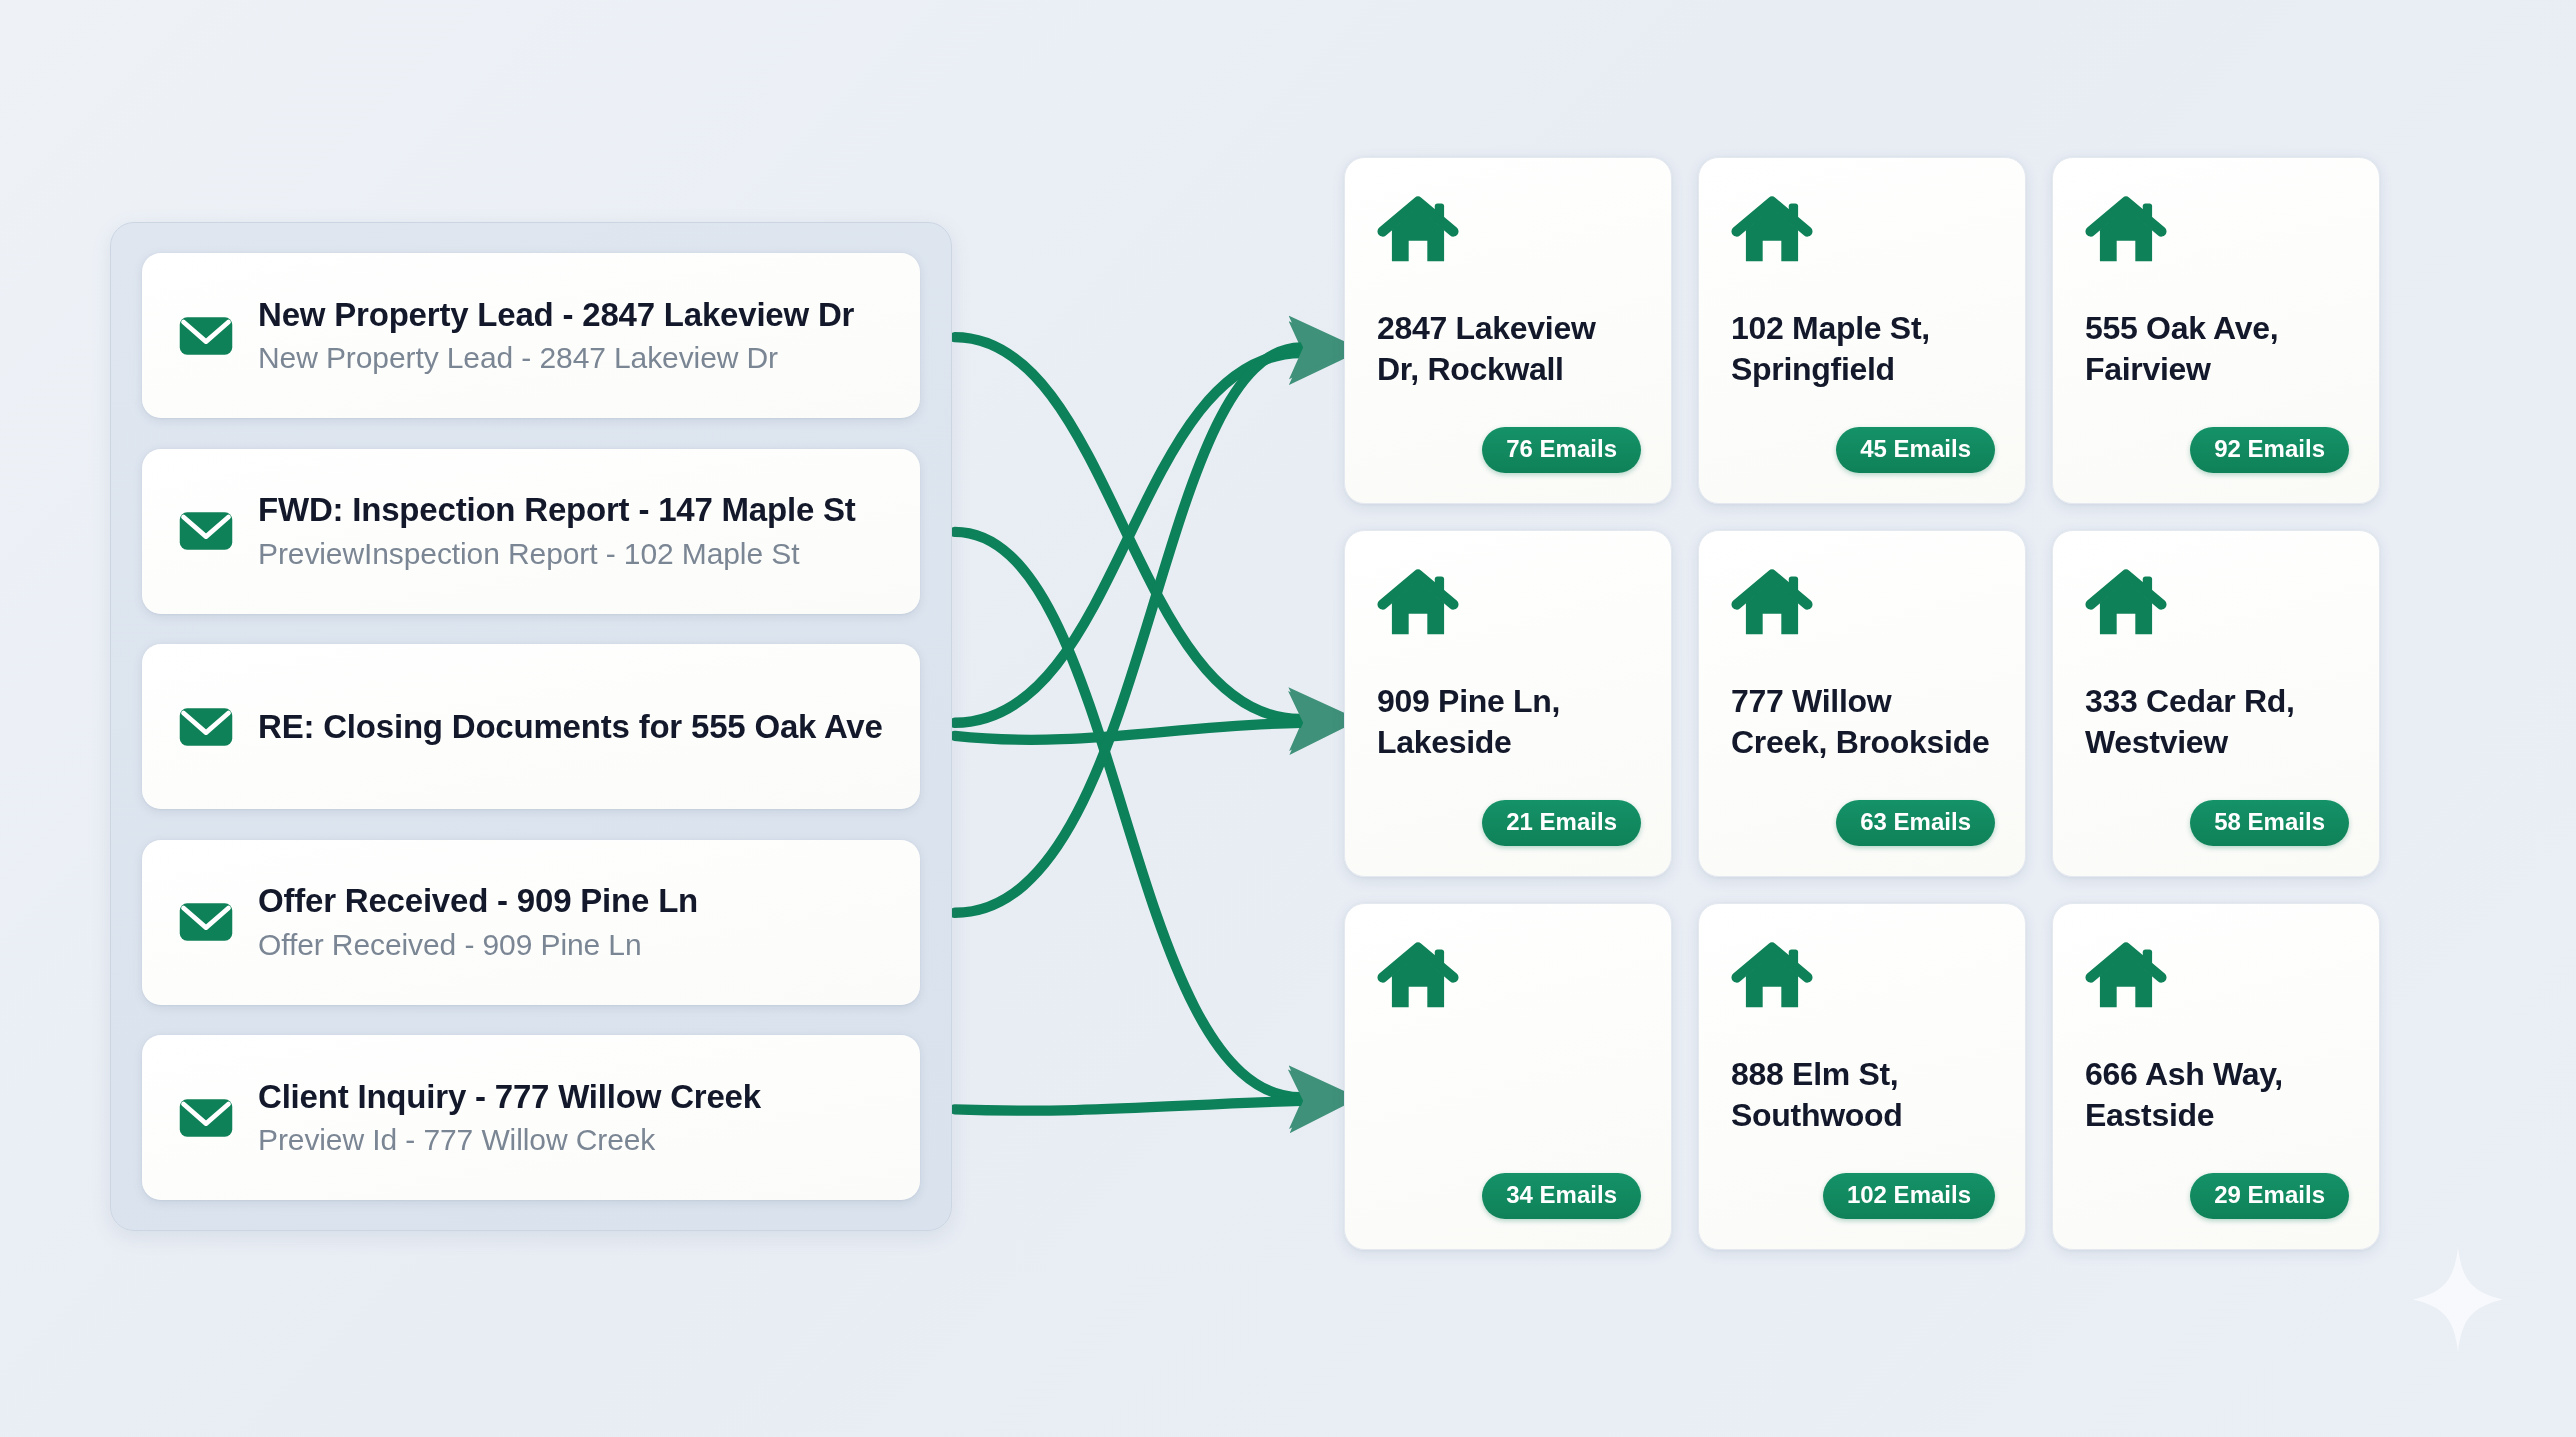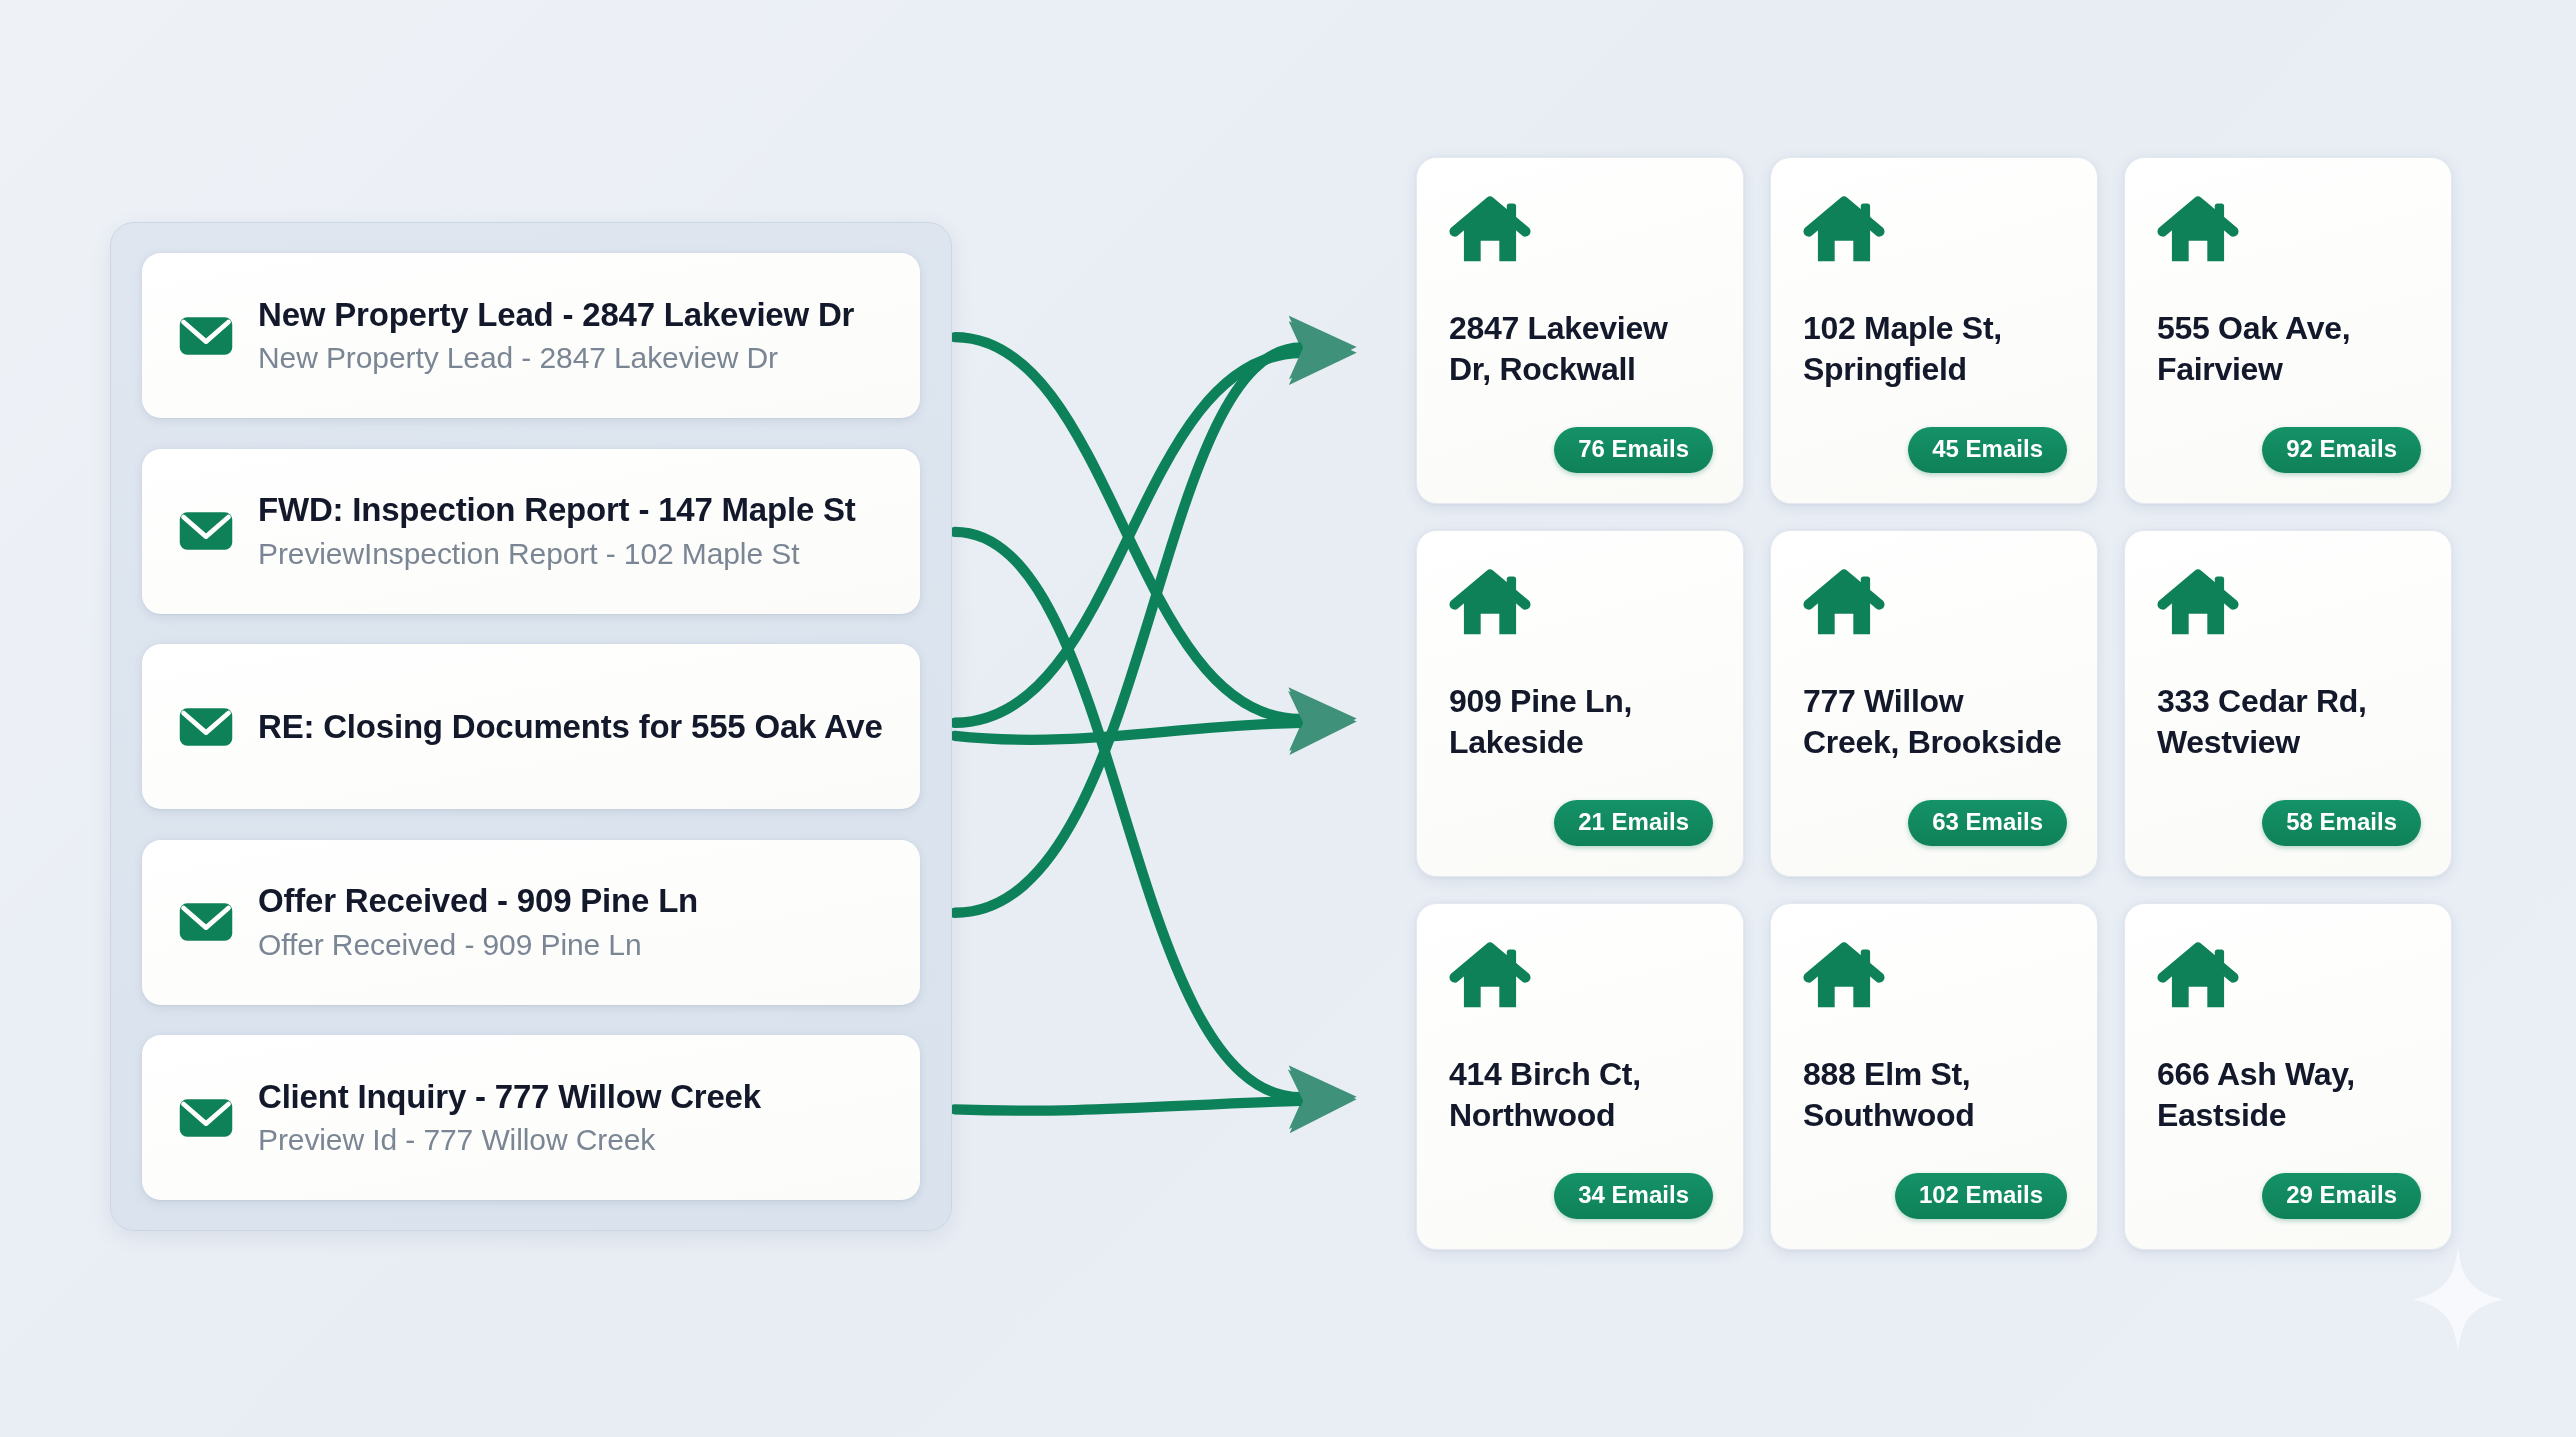--- a/index.html
+++ b/index.html
@@ -87,21 +87,21 @@
     font-size: 30px;
     font-weight: 400;
     color: #7b8694;
     letter-spacing: -0.1px;
     white-space: nowrap;
   }
 
   
   .property-grid {
     position: absolute;
-    left: 1416px;
+    left: 1344px;
     top: 157px;
     width: 1090px;
     display: grid;
     grid-template-columns: repeat(3, 328px);
     grid-auto-rows: 347px;
     column-gap: 36px;
     row-gap: 45px;
     z-index: 3;
     gap: 26px;
   }
@@ -292,21 +292,20 @@
     <div class="property-address">333 Cedar Rd, Westview</div>
     <div class="email-badge">58 Emails</div>
   </div>
 
   <div class="property-card">
     <svg class="house-icon" viewBox="0 0 88 80">
       <path d="M6 40 L44 8 L82 40" fill="none" stroke="#0f8158" stroke-width="11" stroke-linecap="round" stroke-linejoin="round"></path>
       <path d="M16 38 L44 14 L72 38 L72 72 L54 72 L54 50 L34 50 L34 72 L16 72 Z" fill="#0f8158"></path>
       <rect x="62" y="10" width="10" height="20" rx="3" fill="#0f8158"></rect>
     </svg>
-    <div class="property-address">414 Birch Ct, Northwood</div>
     <div class="email-badge">34 Emails</div>
   </div>
 
   <div class="property-card">
     <svg class="house-icon" viewBox="0 0 88 80">
       <path d="M6 40 L44 8 L82 40" fill="none" stroke="#0f8158" stroke-width="11" stroke-linecap="round" stroke-linejoin="round"></path>
       <path d="M16 38 L44 14 L72 38 L72 72 L54 72 L54 50 L34 50 L34 72 L16 72 Z" fill="#0f8158"></path>
       <rect x="62" y="10" width="10" height="20" rx="3" fill="#0f8158"></rect>
     </svg>
     <div class="property-address">888 Elm St, Southwood</div>

